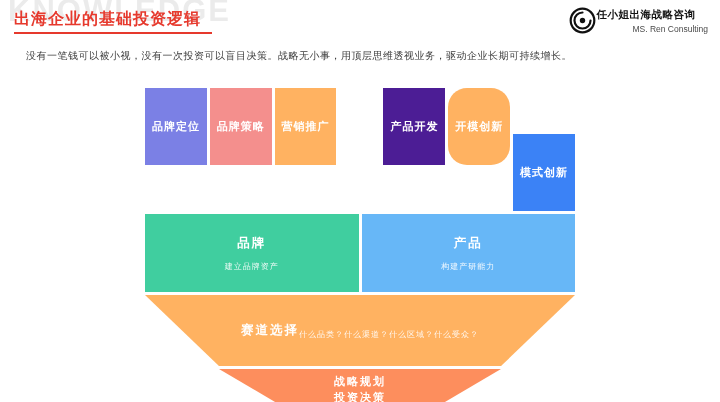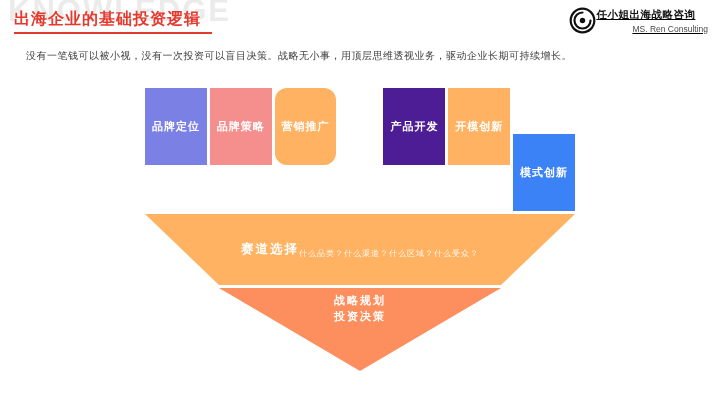--- a/index.html
+++ b/index.html
@@ -47,21 +47,20 @@
   }
 
   .logo {
     position: absolute;
     right: 12px;
     top: 7px;
     display: flex;
     align-items: center;
     gap: 0;
     z-index: 2;
-    text-decoration: underline;
   }
   .logo-icon { width: 27px; height: 27px; flex: 0 0 auto; }
   .logo-text { display: flex; flex-direction: column; }
   .logo-cn { font-size: 10.5px; font-weight: bold; color: #111111; letter-spacing: 0.5px; }
   .logo-en { font-size: 8.5px; color: #4a4a4a; margin-top: 2px; padding-left: 36px; }
 
   .intro {
     position: absolute;
     left: 26px;
     top: 49px;
@@ -154,26 +153,36 @@
     </div>
   </div>
 
   <p class="intro">没有一笔钱可以被小视，没有一次投资可以盲目决策。战略无小事，用顶层思维透视业务，驱动企业长期可持续增长。</p>
 
   <div class="funnel">
 
     <div class="row top-row">
       <div class="cell" style="background-color: rgb(123, 128, 229);">品牌定位</div>
       <div class="cell" style="background-color: rgb(244, 143, 141);">品牌策略</div>
-      <div class="cell" style="background-color: rgb(255, 178, 97); border-radius: 12px;">营销推广</div>
+      <div class="cell" style="background-color: rgb(255, 178, 97);">营销推广</div>
       <div class="cell" style="background-color: #4c1d95; margin-left: 44px;">产品开发</div>
-      <div class="cell" style="background-color: rgb(255, 178, 97);">开模创新</div>
+      <div class="cell" style="background-color: rgb(255, 178, 97); border-radius: 19px;">开模创新</div>
       <div class="cell" style="background-color: #3b82f6; margin-top: 46px;">模式创新</div>
     </div>
 
+    <div class="row mid-row">
+      <div class="bigcell" style="background-color: rgb(64, 206, 159);">
+        <div class="bigcell-title">品牌</div>
+        <div class="bigcell-sub">建立品牌资产</div>
+      </div>
+      <div class="bigcell" style="background-color: rgb(103, 183, 247);">
+        <div class="bigcell-title">产品</div>
+        <div class="bigcell-sub">构建产研能力</div>
+      </div>
+    </div>
 
     <div class="trapezoid" style="background-color: rgb(255, 178, 97);">
       <div class="bigcell-title">赛道选择</div>
       <div class="bigcell-sub">什么品类？什么渠道？什么区域？什么受众？</div>
     </div>
 
     <div class="triangle-wrap">
       <div class="triangle" style="background-color: rgb(253, 142, 93);">
         <div class="tri-line">战略规划</div>
         <div class="tri-line">投资决策</div>

